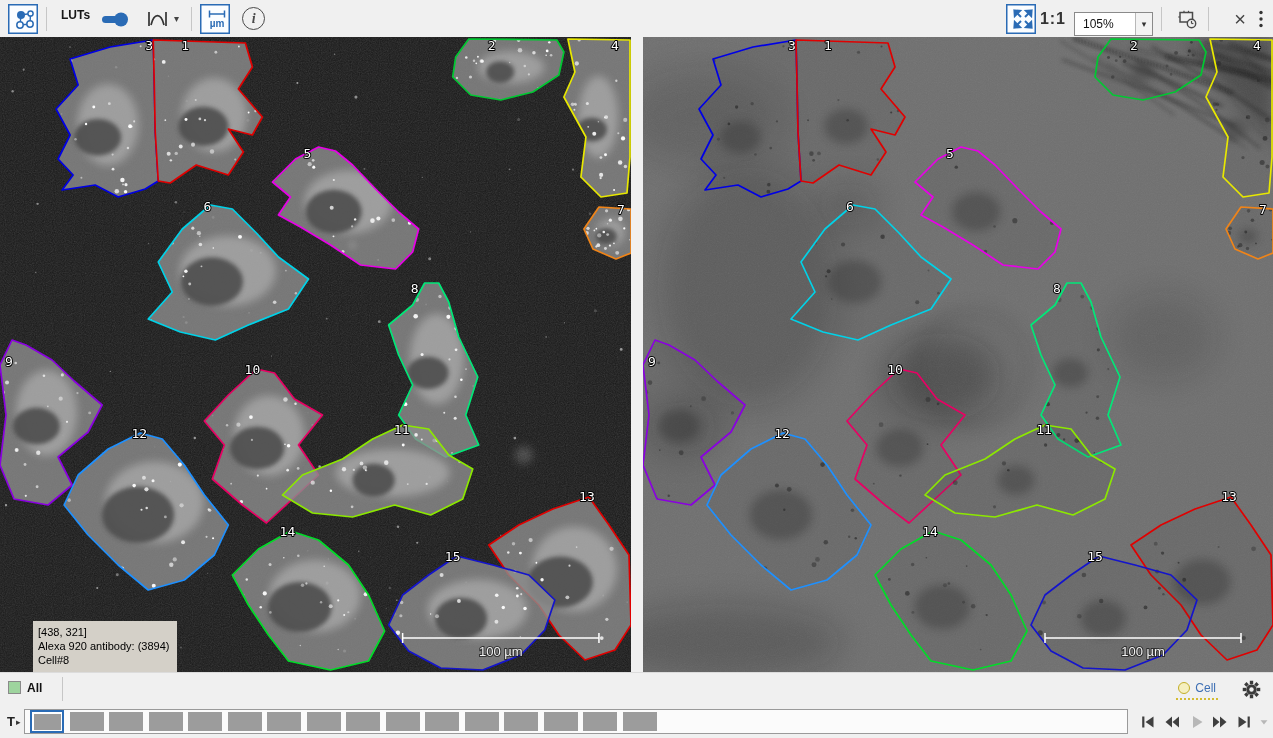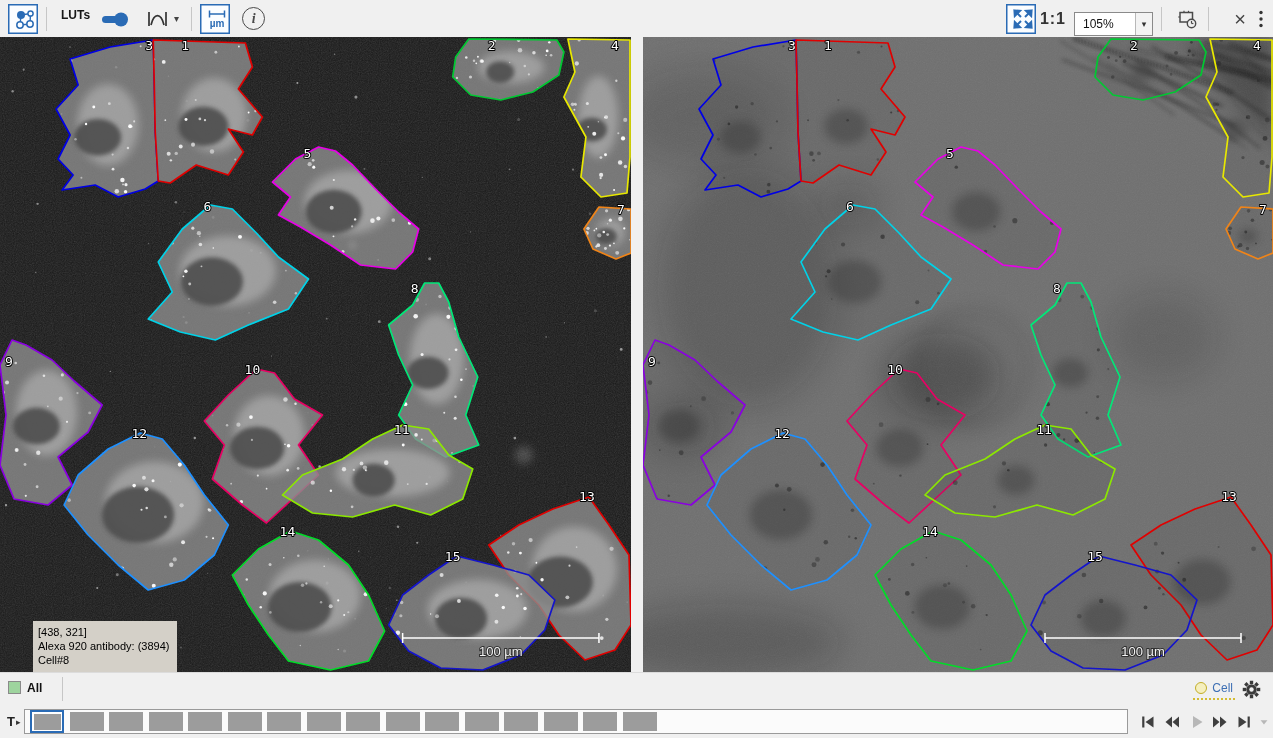--- a/index.html
+++ b/index.html
@@ -46,21 +46,21 @@
              font-size:12px;color:#1c1c1c;}
   .swatch{width:13px;height:13px;border:1px solid #8a8a8a;box-sizing:border-box;flex:none;}
   .chan{display:flex;align-items:center;gap:6px;padding:3px 4px 4px;border-bottom:2px solid transparent;
         margin-right:10px;cursor:pointer;}
   .all-item{margin-left:4px;}
   .all-item span{color:#3d6fb4;font-weight:700;}
   .chan span{color:#111;}
   .mid-status{position:absolute;left:588px;display:flex;align-items:center;height:100%;}
   .mid-status .txt{padding:0 13px;}
   .mid-status .vsep{width:1px;height:20px;background:#c2c2c2;}
-  .right-status{margin-left:auto;display:flex;align-items:center;gap:7px;padding-right:12px;}
+  .right-status{margin-left:auto;display:flex;align-items:center;gap:24px;padding-right:12px;}
   .cell-toggle{display:flex;align-items:center;gap:5px;border-bottom:2px dotted #d3bc32;padding:2px 2px 3px;cursor:pointer;}
   .cell-dot{width:12px;height:12px;border-radius:50%;border:1.6px solid #c2ae2a;background:#f5efbe;box-sizing:border-box;}
   .cell-toggle span{color:#3d6fb4;}
 
   
   .timelinebar{position:absolute;top:705px;left:0;width:1273px;height:33px;background:#f0f0f0;
                display:flex;align-items:center;}
   .t-label{font-size:13px;font-weight:700;color:#222;margin:0 1px 0 7px;}
   .t-arrow{font-size:9px;color:#333;margin-right:4px;}
   .track{position:relative;width:1104px;height:25px;background:#fbfbfb;border:1px solid #9a9a9a;

